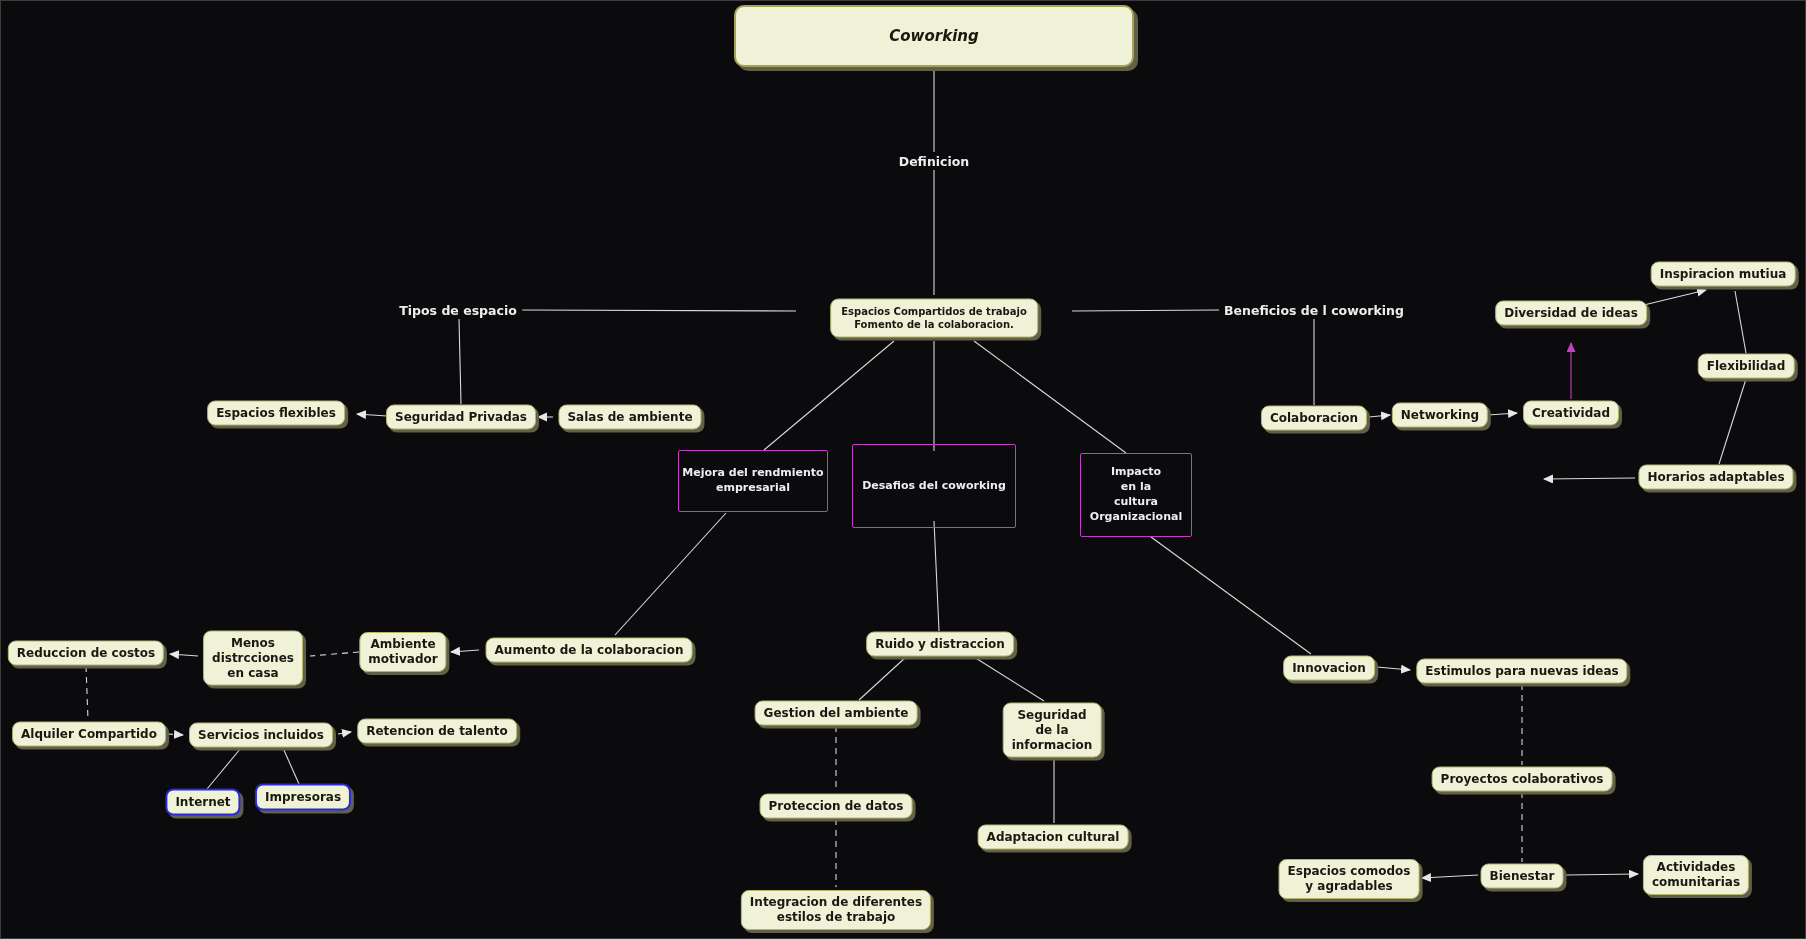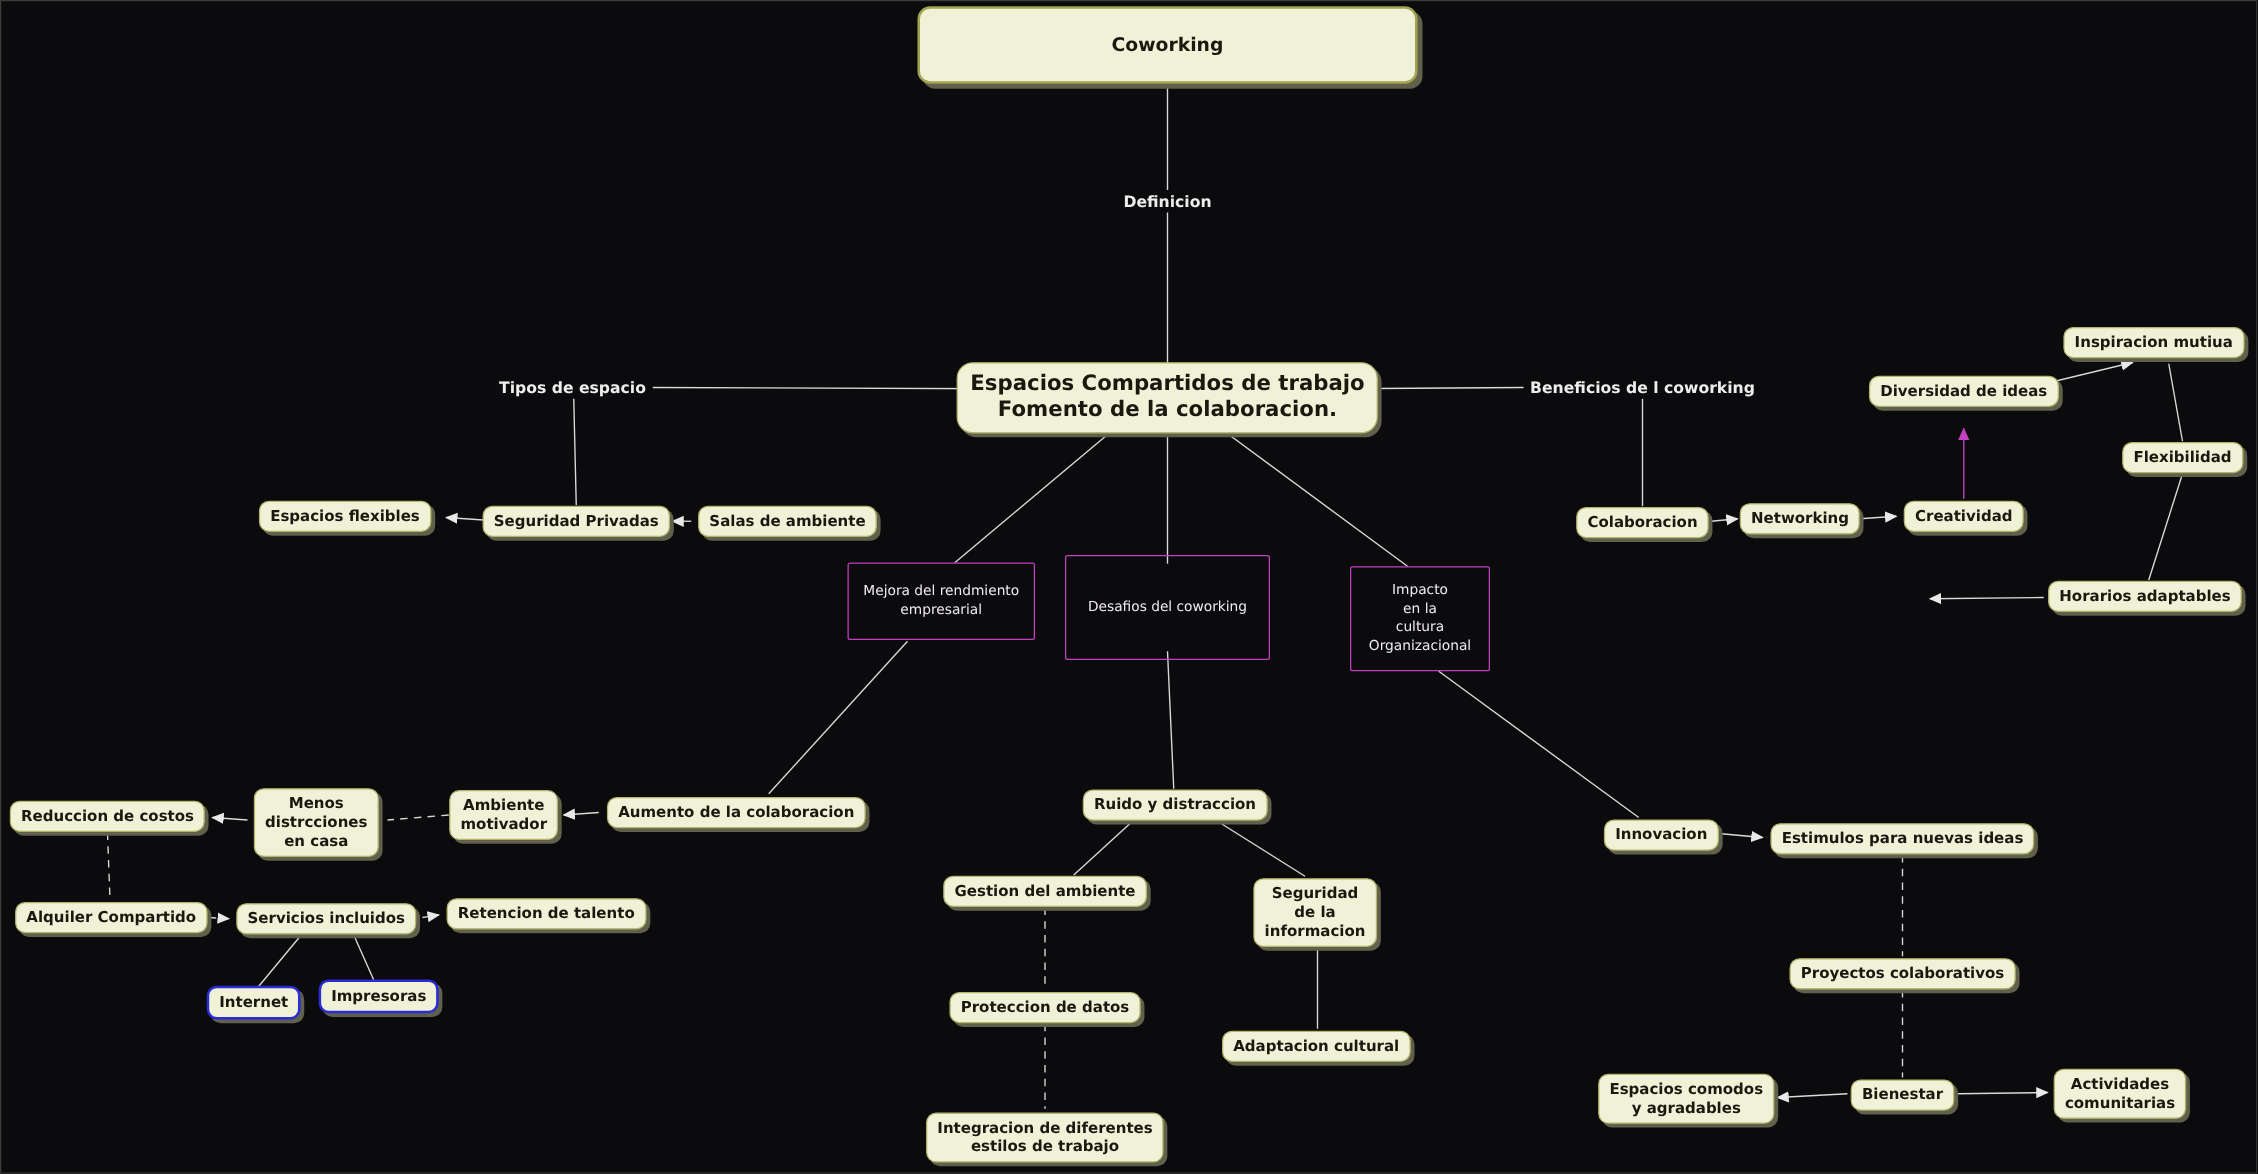--- a/index.html
+++ b/index.html
@@ -17,27 +17,28 @@
     background:#f0f2d8; border:1.5px solid #b5b56a; border-radius:8px;
     padding:4px 8px; font-weight:bold; font-size:12px; line-height:1.25;
     color:#191910; text-align:center; white-space:pre-line;
     box-shadow:3px 3px 0 #60604c;
   }
   .node.root {
     width:400px; height:62px; max-width:none;
     display:flex; align-items:center; justify-content:center;
     font-size:15px; border:2.5px solid #a3a352; border-radius:10px;
     box-shadow:4px 4px 0 #60604c;
+    font-style:italic;
   }
-  .node.central { font-size:17px; padding:6px 10px;border-radius:13px; }
+  .node.central { font-size:10px; padding:6px 10px; }
   .node.blue { border:2px solid #2b2bd6; }
   .pbox {
     position:absolute; transform:translate(-50%,-50%);
     border:1.5px solid #c241c2; border-radius:2px;
-    color:#f2ecf2; font-weight:normal; font-size:11px; line-height:1.35;
+    color:#f2ecf2; font-weight:bold; font-size:11px; line-height:1.35;
     display:flex; align-items:center; justify-content:center;
     text-align:center; white-space:pre-line; padding:3px;
     background:transparent;
   }
   .label {
     position:absolute; transform:translate(-50%,-50%);
     color:#ededed; font-weight:bold; font-size:12.5px;
     background:#0b0b0d; padding:1px 5px; white-space:nowrap;
   }
   line.wire { stroke:#d9d9d9; stroke-width:1.1; }

